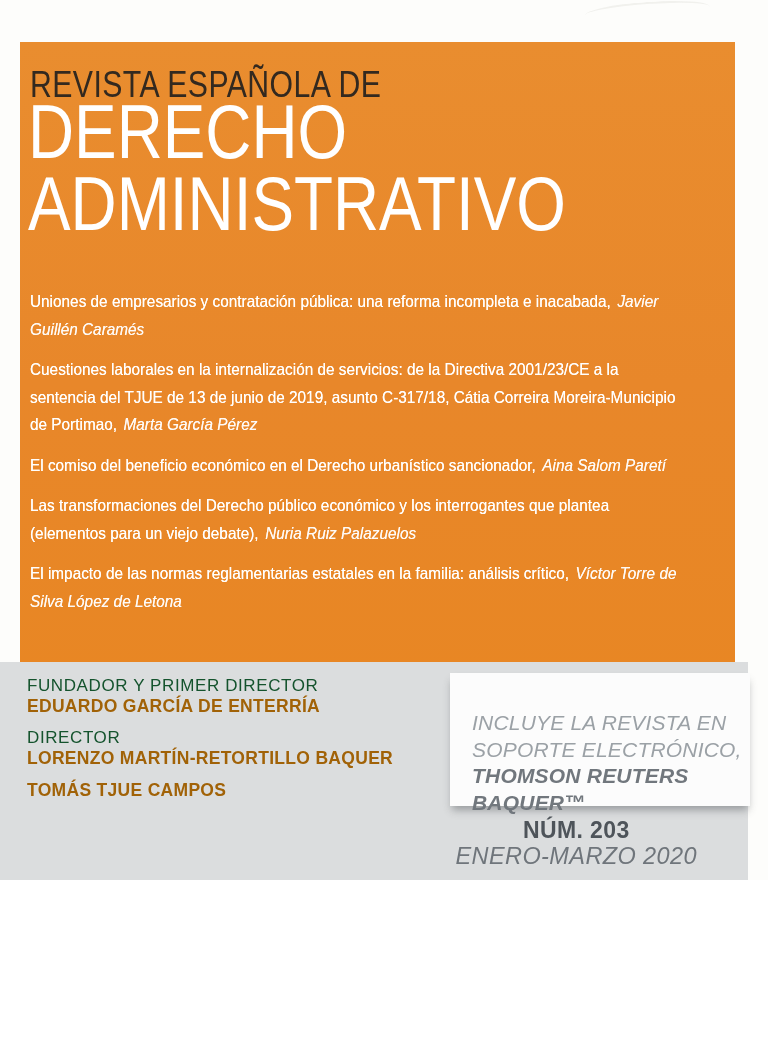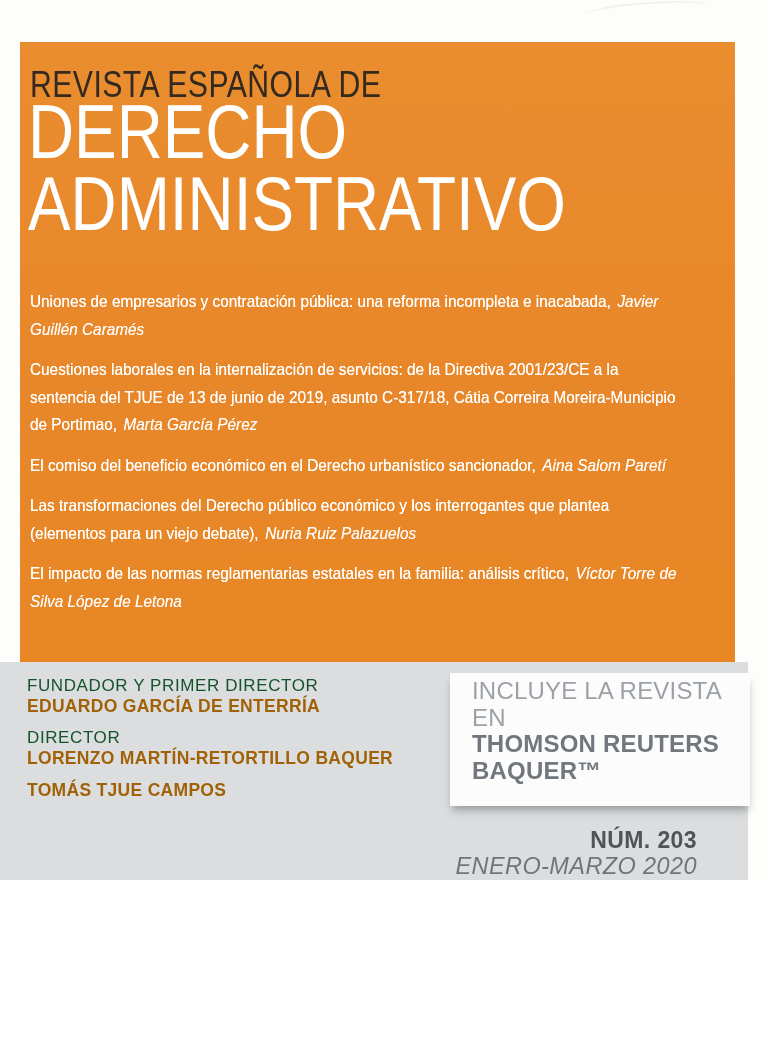--- a/index.html
+++ b/index.html
@@ -30,24 +30,24 @@
   
   .band{position:absolute;left:0;top:662px;width:748px;height:230px;background:#dbddde;}
 
   .staff{position:absolute;left:27px;top:14px;}
   .staff-group{margin-bottom:11px;}
   .staff-role{font-size:17px;line-height:20px;color:#14532d;letter-spacing:.6px;}
   .staff-name{font-size:17.5px;line-height:21px;color:#a16207;font-weight:700;letter-spacing:.3px;}
 
   .proview-card{position:absolute;left:450px;top:11px;width:300px;height:133px;background:#fcfcfc;
     box-shadow:0 6px 8px -2px rgba(70,75,80,.45);}
-  .proview-text{padding:5px 0 0 22px;font-size:24px;line-height:26.5px;color:#9ba1a6;letter-spacing:.2px;}
+  .proview-text{padding:37px 0 0 22px;font-size:21px;line-height:26.5px;color:#9ba1a6;letter-spacing:.2px;font-style:italic;}
   .proview-text .bold{color:#71777d;font-weight:700;}
 
-  .issue{position:absolute;right:51px;top:166px;text-align:right;}
+  .issue{position:absolute;right:51px;top:156px;text-align:center;}
   .issue-number{font-size:23px;line-height:25px;font-weight:700;color:#4e545a;letter-spacing:.4px;}
   .issue-period{font-size:23.5px;line-height:26px;font-weight:400;color:#6f757b;letter-spacing:.4px;font-style:italic;}
 
   
   .strip{position:absolute;left:5px;top:892px;width:733px;height:38px;background:#e8872a;}
 
   
   .book-icon{position:absolute;left:30px;top:1004px;width:44px;height:60px;}
   .tablet{position:absolute;left:0;top:2px;width:38px;height:52px;background:#fefefe;
     border:3px solid #4d4f52;border-radius:7px;}
@@ -97,20 +97,21 @@
         <div class="staff-name">LORENZO MARTÍN-RETORTILLO BAQUER</div>
       </div>
       <div class="staff-group">
         <div class="staff-name">TOMÁS TJUE CAMPOS</div>
       </div>
     </div>
 
     <div class="proview-card">
       <div class="proview-text">
         <div>INCLUYE LA REVISTA EN</div>
+        <div>SOPORTE ELECTRÓNICO,</div>
         <div class="bold">THOMSON REUTERS</div>
         <div class="bold">BAQUER™</div>
       </div>
     </div>
 
     <div class="issue">
       <div class="issue-number">NÚM. 203</div>
       <div class="issue-period">ENERO-MARZO 2020</div>
     </div>
 

